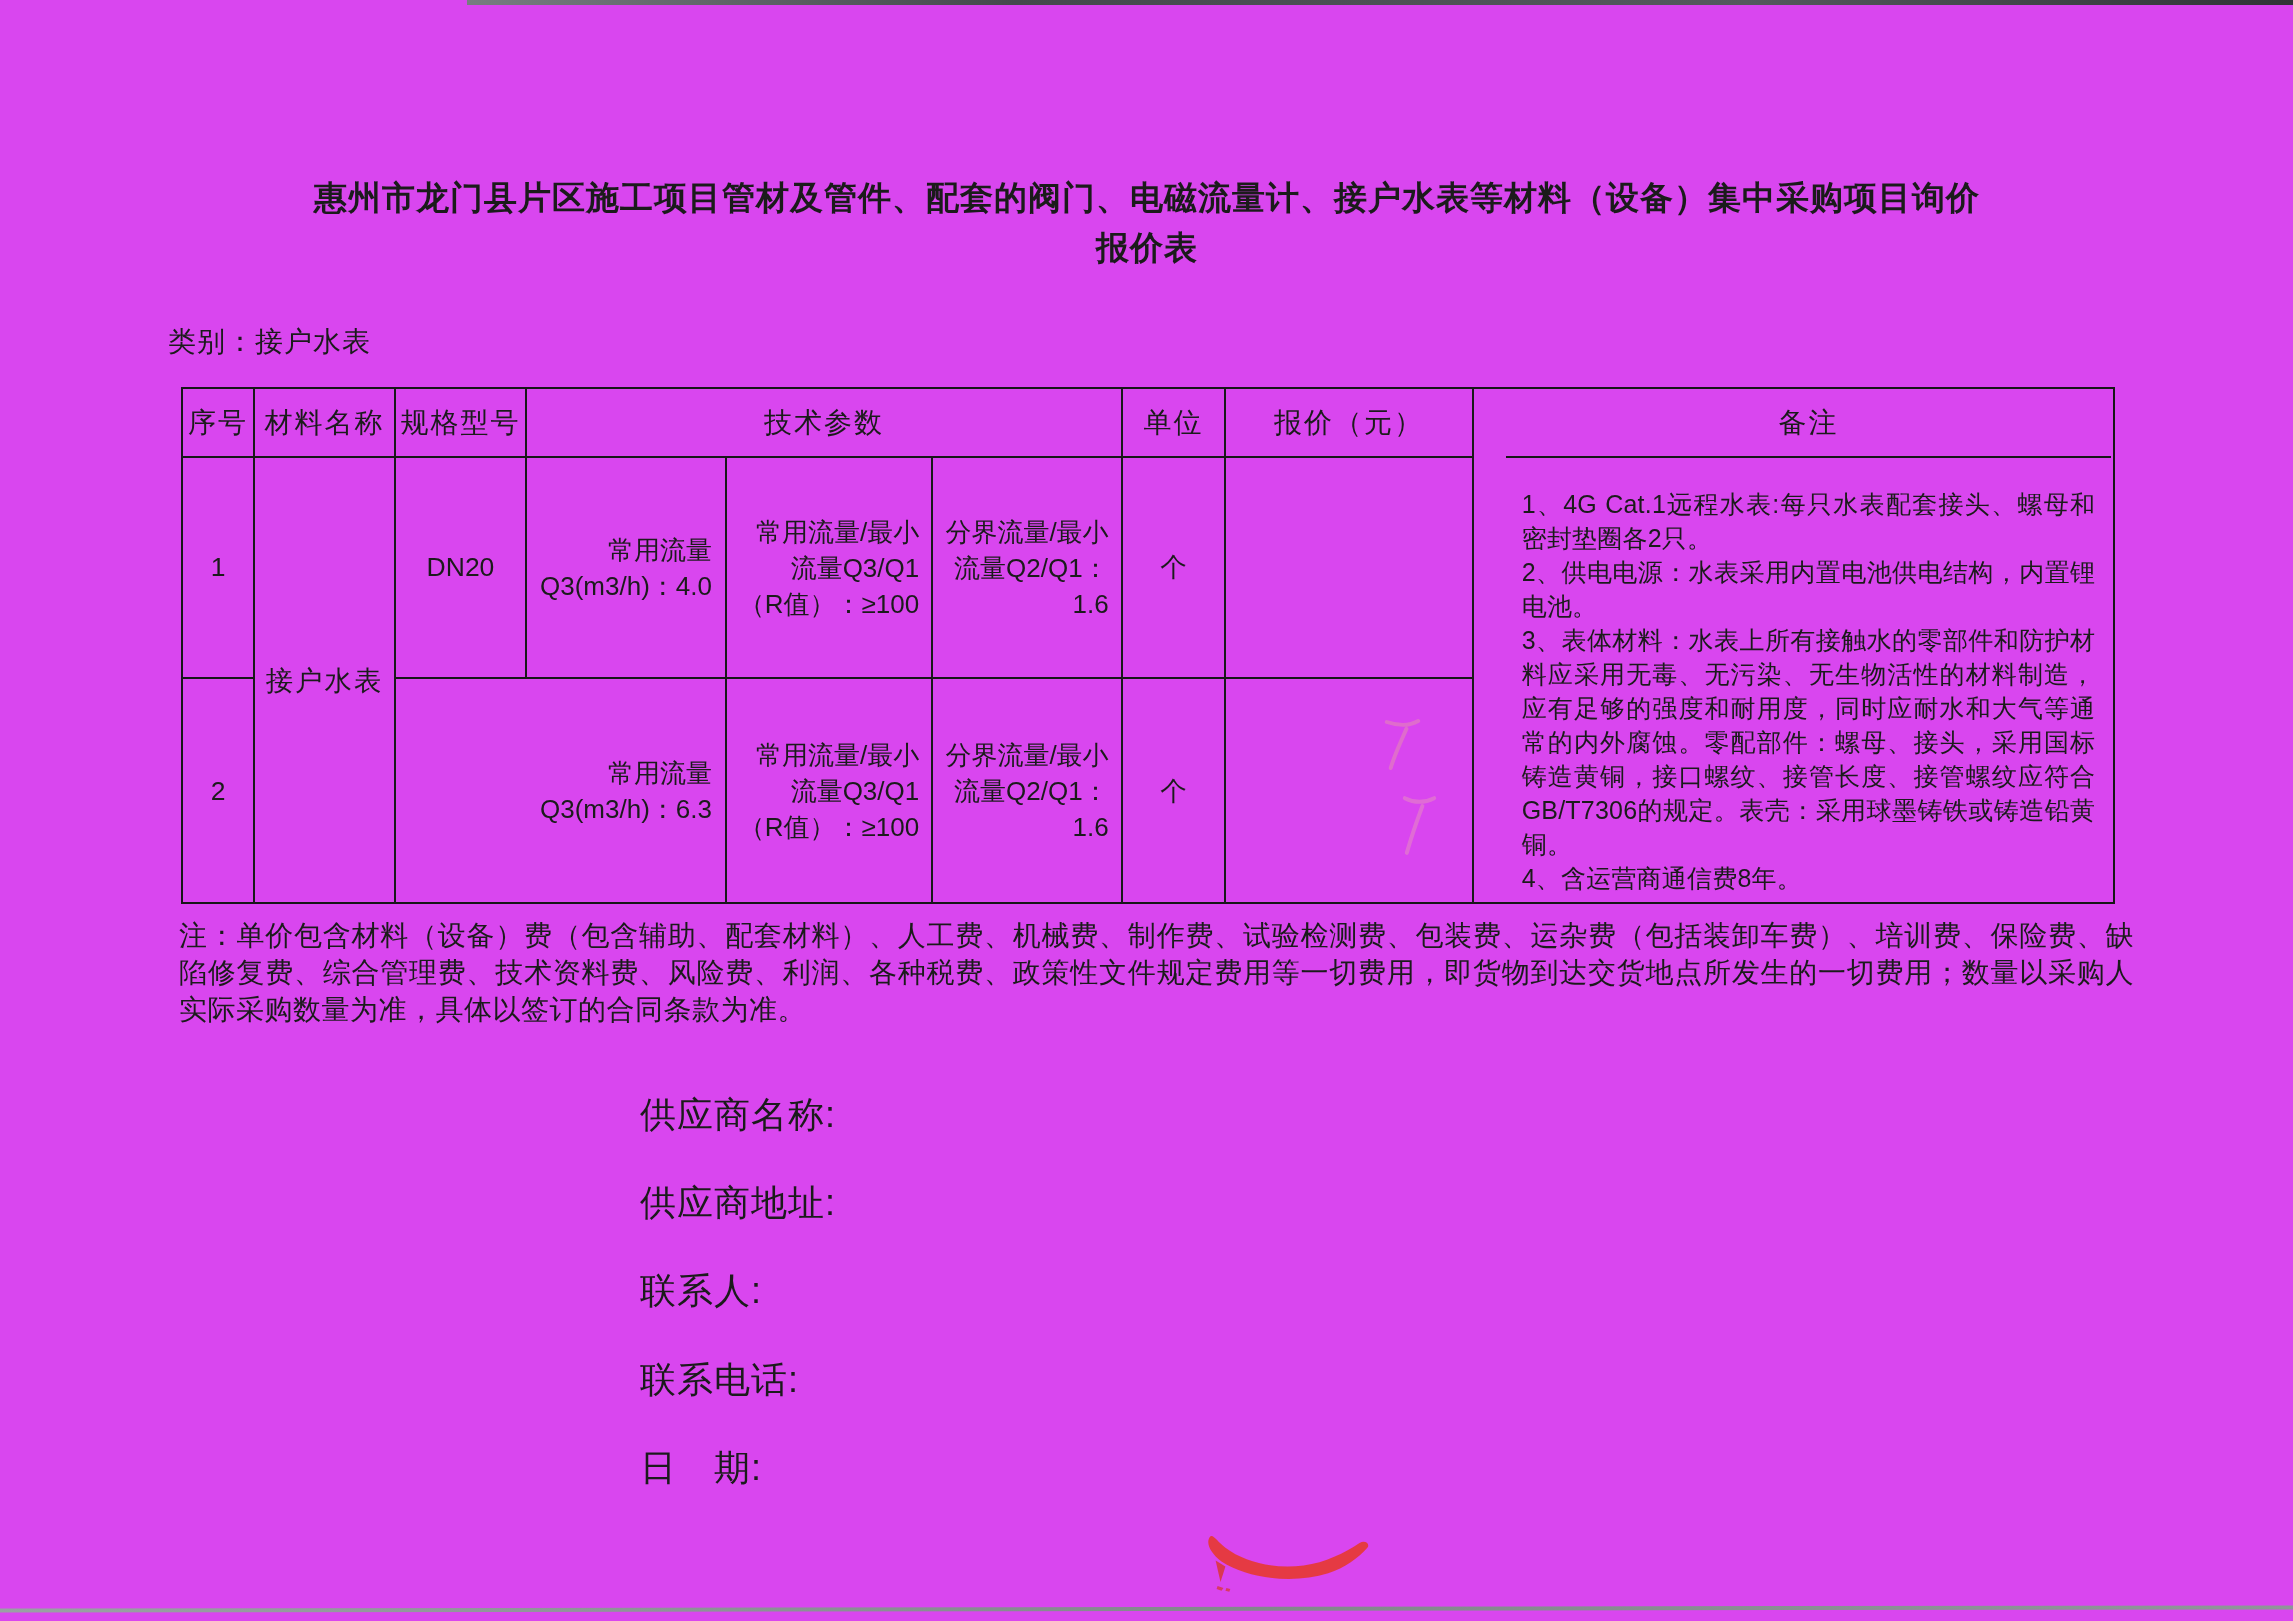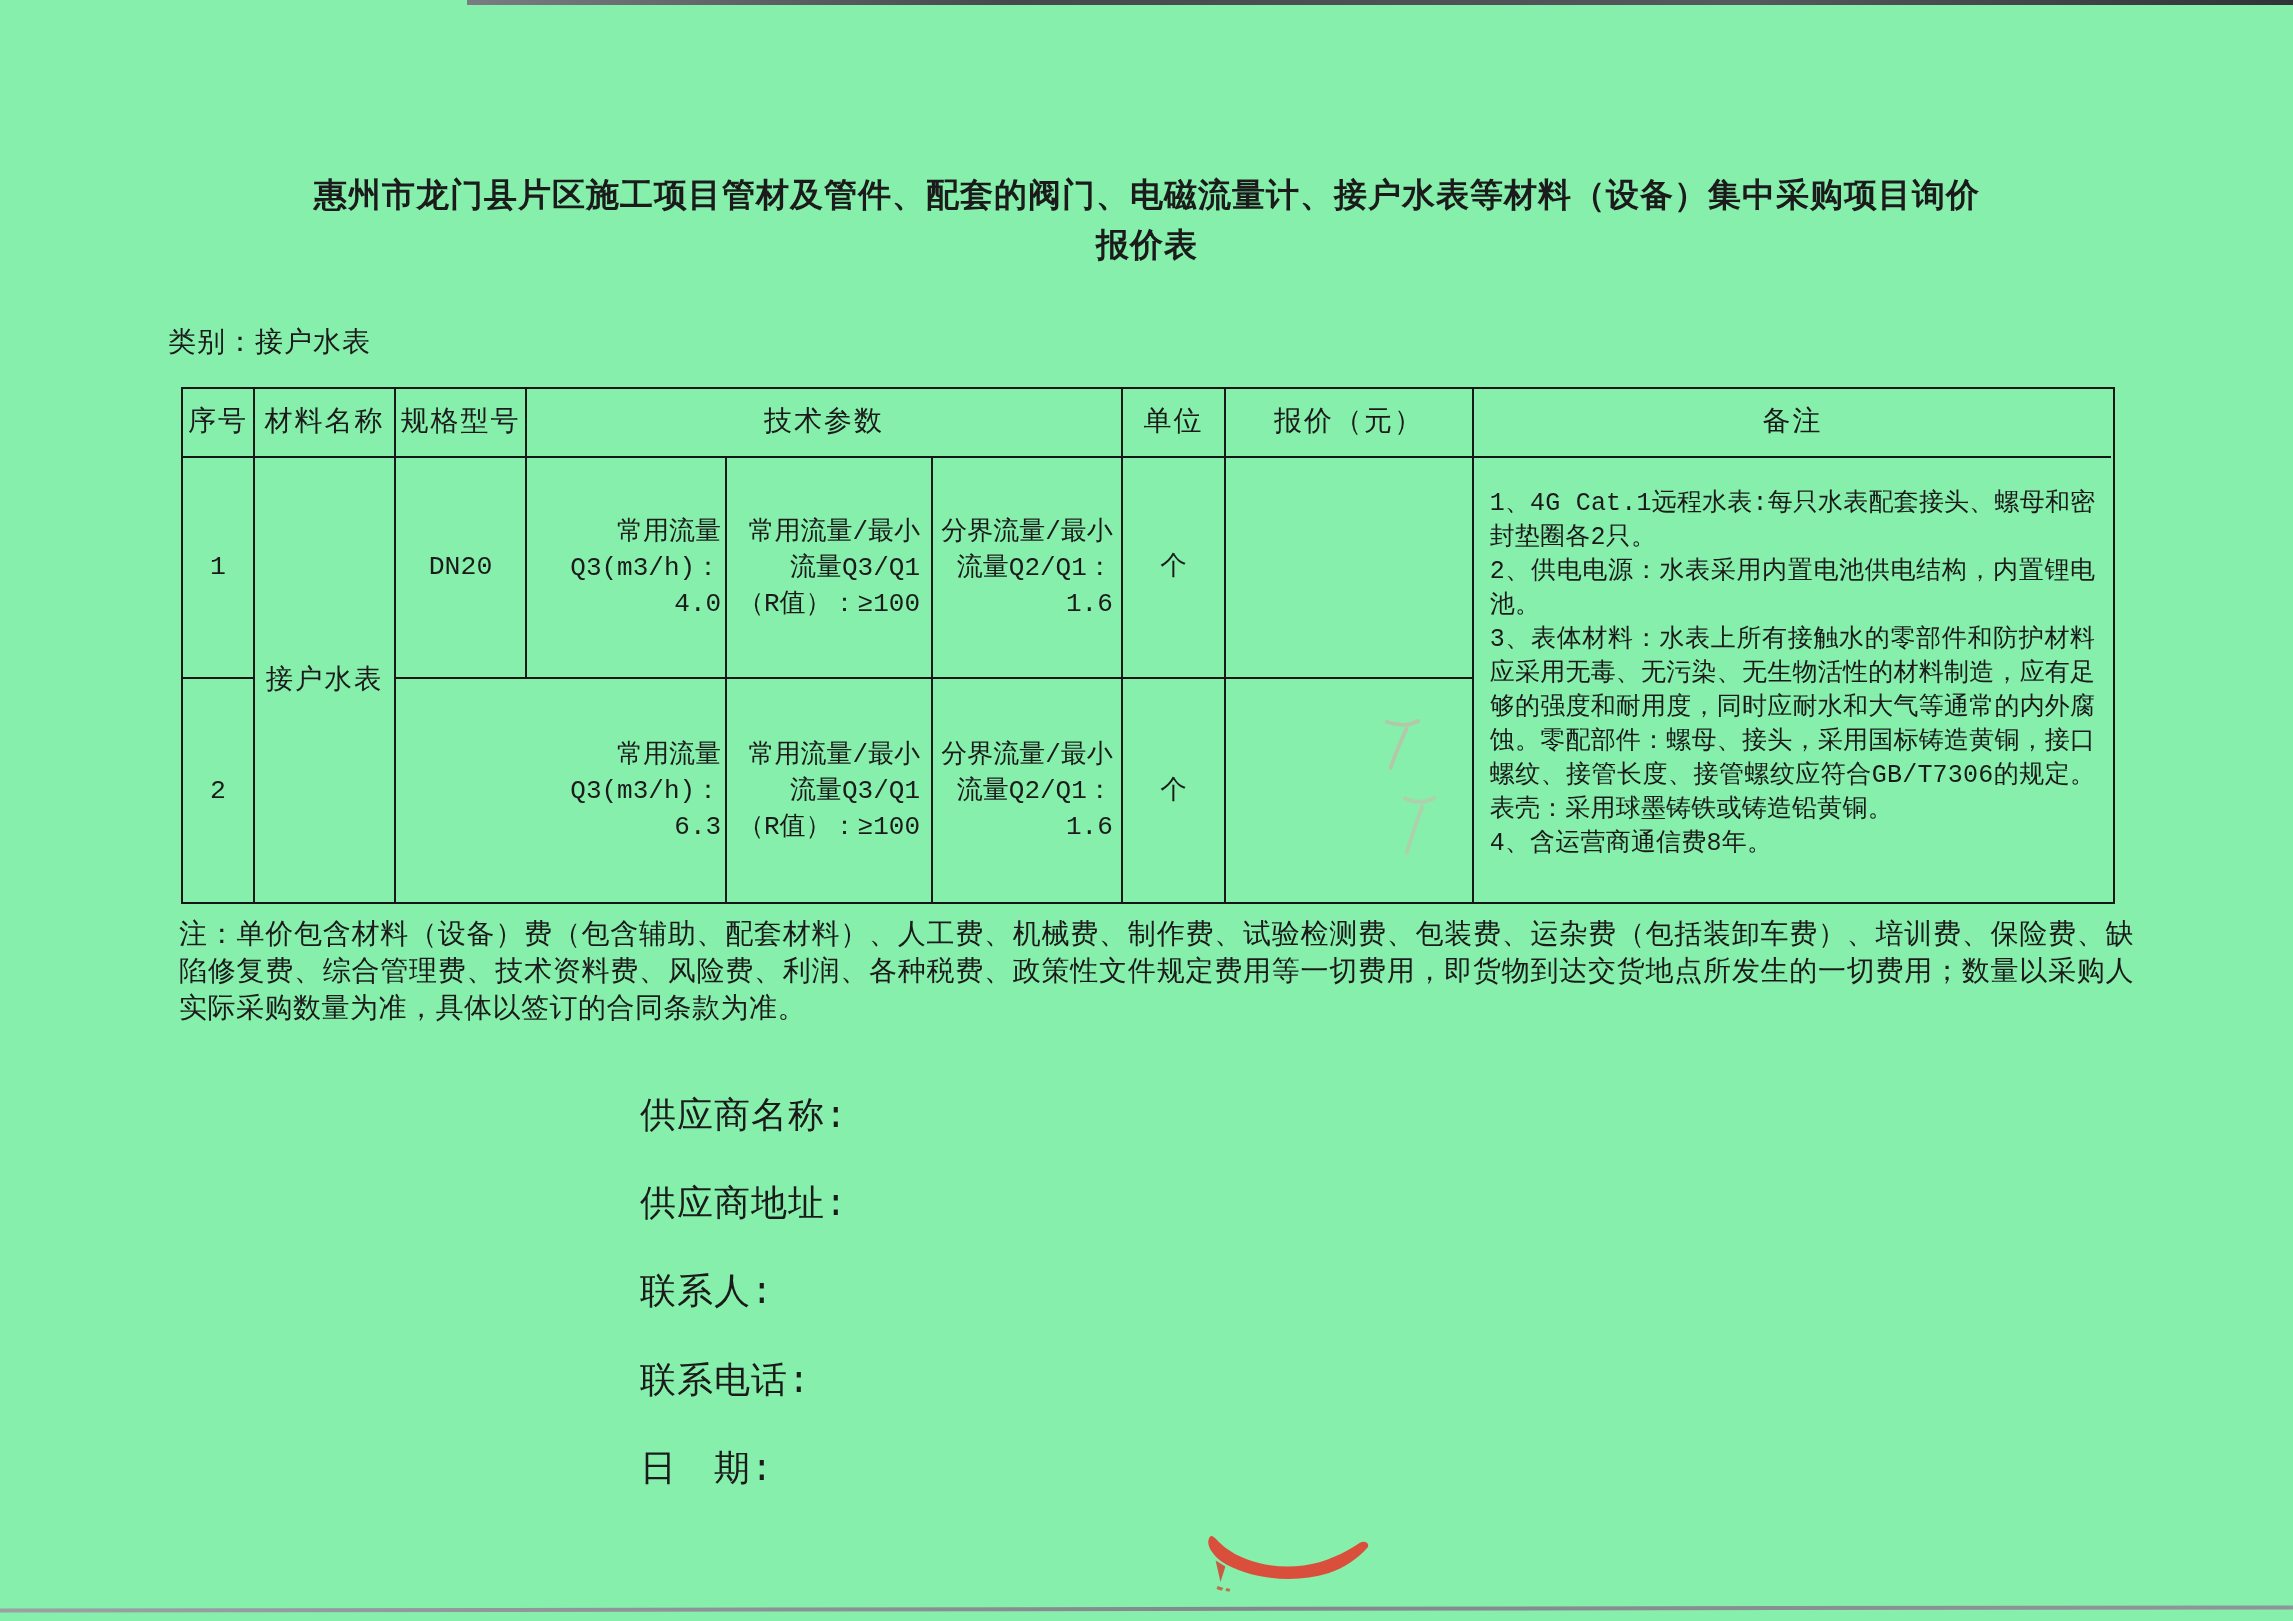--- a/index.html
+++ b/index.html
@@ -1,19 +1,19 @@
 <!DOCTYPE html>
 <html><head>
 <meta charset="utf-8">
 <style>
   html,body{margin:0;padding:0;background:#d9dbde;}
   .page{
     position:relative;width:2294px;height:1621px;margin:0 auto;
-    background:#86efac;overflow:hidden;
-    font-family:Liberation Mono, monospace;
+    background:#d946ef;overflow:hidden;
+    font-family:Liberation Sans, sans-serif;
     color:#1b1b1b;
   }
   
   .scan-top{position:absolute;left:467px;top:0;width:1827px;height:4.9px;
     background:linear-gradient(90deg,#777d80,#44494c 30%,#54595d 70%,#303436);}
   .scan-bottom{position:absolute;left:-5.9px;top:1607px;width:2305px;height:3.9px;
     background:linear-gradient(90deg,#9aa0a4,#82888c 55%,#8f9599);transform:rotate(-0.08deg);}
   
   .title{position:absolute;left:118px;top:173px;width:2058px;text-align:center;
     font-size:33px;font-weight:bold;line-height:50px;letter-spacing:1px;}
@@ -23,21 +23,21 @@
     position:absolute;left:181px;top:387px;width:1934px;height:517px;
     display:grid;box-sizing:border-box;
     grid-template-columns:72px 141px 131px 200px 206px 190px 103px 248px 637px;
     grid-template-rows:69px 221px 224px;
     border:2.9px solid #161616;background:transparent;
   }
   .cell{box-sizing:border-box;border-right:2px solid #191919;border-bottom:2.9px solid #161616;
     display:flex;align-items:center;justify-content:center;text-align:right;
     font-size:26.5px;line-height:35px;padding:2px 3.9px;}
   .cell.hdr{font-size:28px;letter-spacing:2px;}
-  .cell.no-r{border-right:none;}
+  .cell.no-r{border-right:none;margin-left:32px;}
   .cell.no-b{border-bottom:none;}
   .cell.pre{white-space:pre-line;font-size:26px;line-height:36px;}
   .cell.remark{grid-column:9;grid-row:2/4;align-items:flex-start;justify-content:flex-start;
     text-align:justify;padding:29px 15.7px 0 15.7px;display:block;
     font-size:25px;line-height:34px;letter-spacing:0.2px;}
   .cell.material{grid-column:2;grid-row:2/4;font-size:27.4px;letter-spacing:2px;}
   .remark-item{margin:0;}
   
   .note{position:absolute;left:179px;top:917px;width:1955px;
     font-size:28px;line-height:37px;text-align:justify;letter-spacing:0.5px;}

